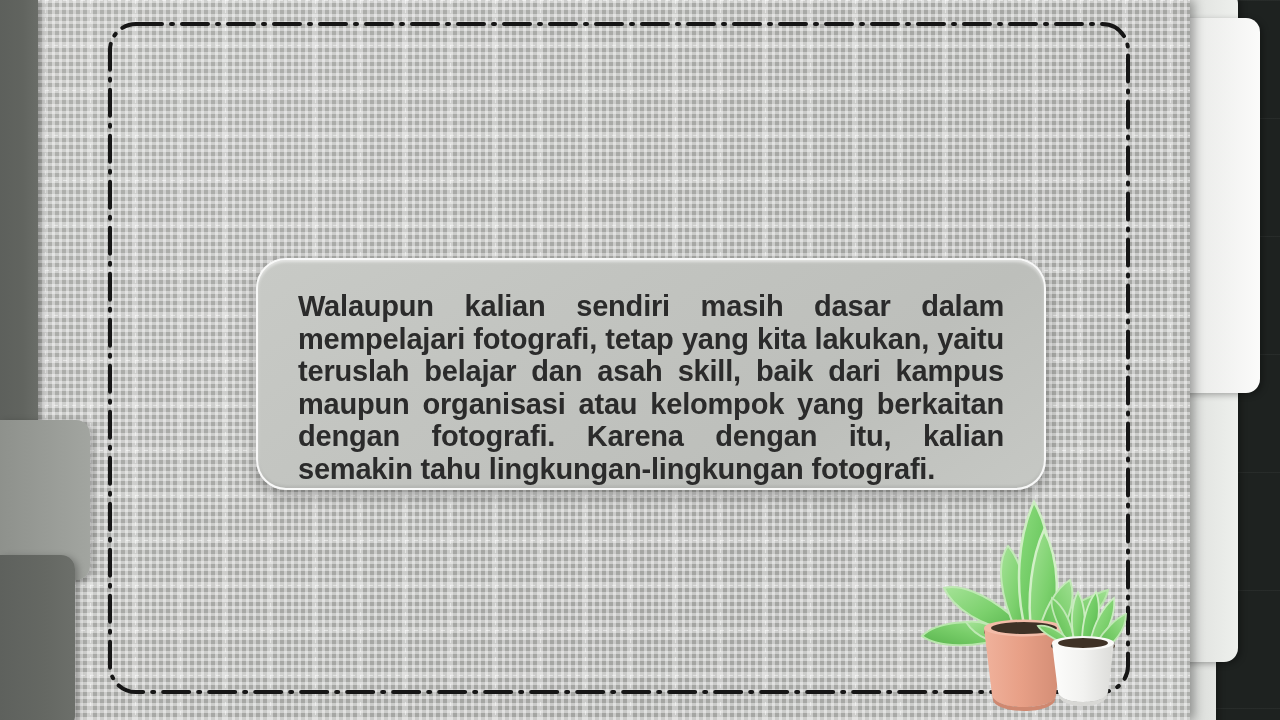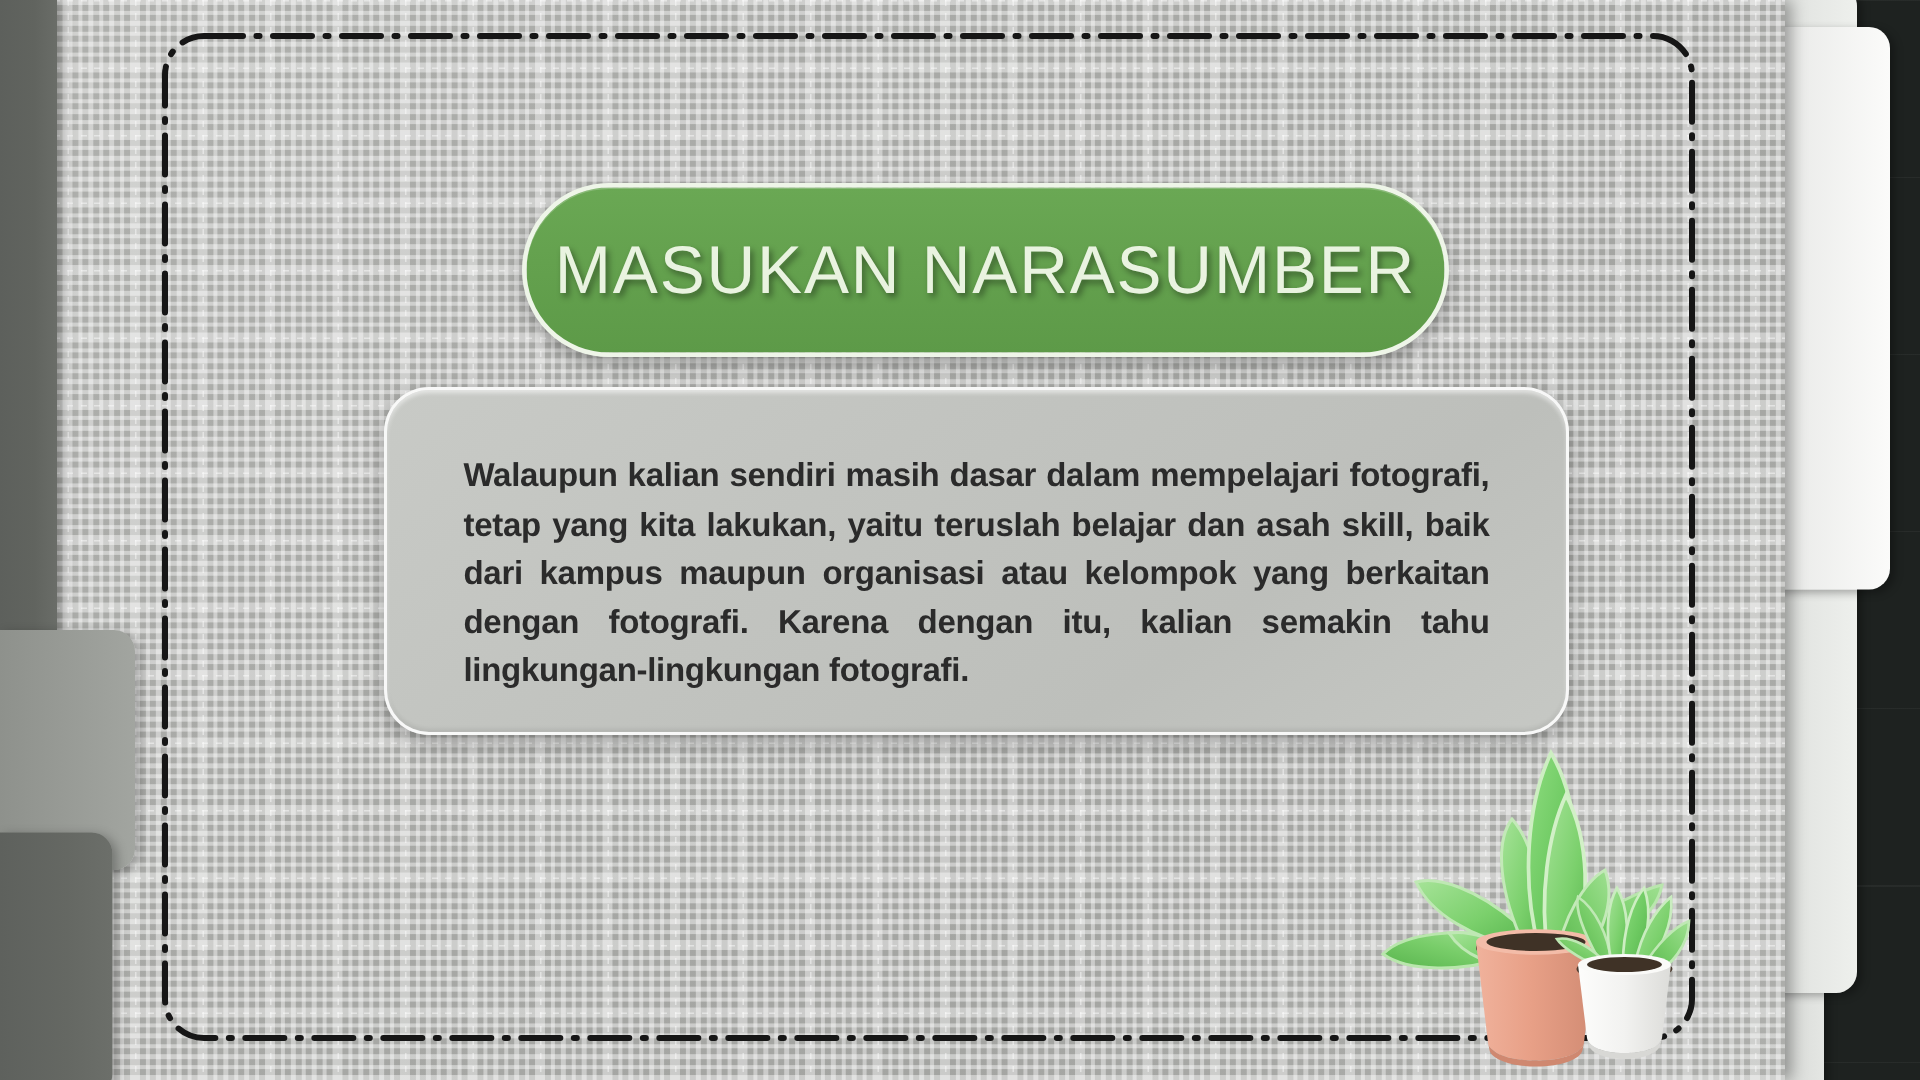--- a/index.html
+++ b/index.html
@@ -146,27 +146,27 @@
     background: linear-gradient(145deg,#c8cac6 0%,#c2c4c0 35%,#bdbfbb 70%,#c6c8c4 100%);
     border: 2px solid rgba(255,255,255,.88);
     box-shadow:
       0 6px 14px rgba(0,0,0,.26),
       inset 0 2px 3px rgba(255,255,255,.55),
       inset 0 -2px 3px rgba(0,0,0,.08);
     padding: 30px 40px 24px 40px;
   }
   .body-text {
     font-family: "Liberation Sans", sans-serif;
-    font-size: 22px;
+    font-size: 29px;
     font-weight: bold;
     line-height: 32.5px;
     color: #2b2b2b;
     text-align: justify;
     text-justify: inter-word;
-    margin: 11px;
+    margin: 0;
     letter-spacing: -0.2px;
   }
 
   
   .plants {
     position: absolute;
     left: 900px;
     top: 480px;
     width: 250px;
     height: 240px;
@@ -238,23 +238,20 @@
     <div class="left-gutter"></div>
     <div class="left-tab tab-l1"></div>
     <div class="left-tab tab-l2"></div>
 
     <div class="dash-frame">
       <svg width="1022" height="672" viewBox="0 0 1022 672" xmlns="http://www.w3.org/2000/svg">
         <rect x="2" y="2" width="1018" height="668" rx="26" ry="26" fill="none" stroke="#161616" stroke-width="4" stroke-dasharray="26 9 2 9" stroke-linecap="round"></rect>
       </svg>
     </div>
 
-    <div class="title-pill">
-      <span class="title-text">MASUKAN NARASUMBER</span>
-    </div>
 
     <div class="text-card">
       <p class="body-text">Walaupun kalian sendiri masih dasar dalam mempelajari fotografi, tetap yang kita lakukan, yaitu teruslah belajar dan asah skill, baik dari kampus maupun organisasi atau kelompok yang berkaitan dengan fotografi. Karena dengan itu, kalian semakin tahu lingkungan-lingkungan fotografi.</p>
     </div>
 
     <div class="plants">
       <svg width="250" height="240" viewBox="0 0 250 240" xmlns="http://www.w3.org/2000/svg">
         <defs>
           <linearGradient id="lf1" x1="0" y1="0" x2="1" y2="1">
             <stop offset="0%" stop-color="#8fdd80"></stop>

